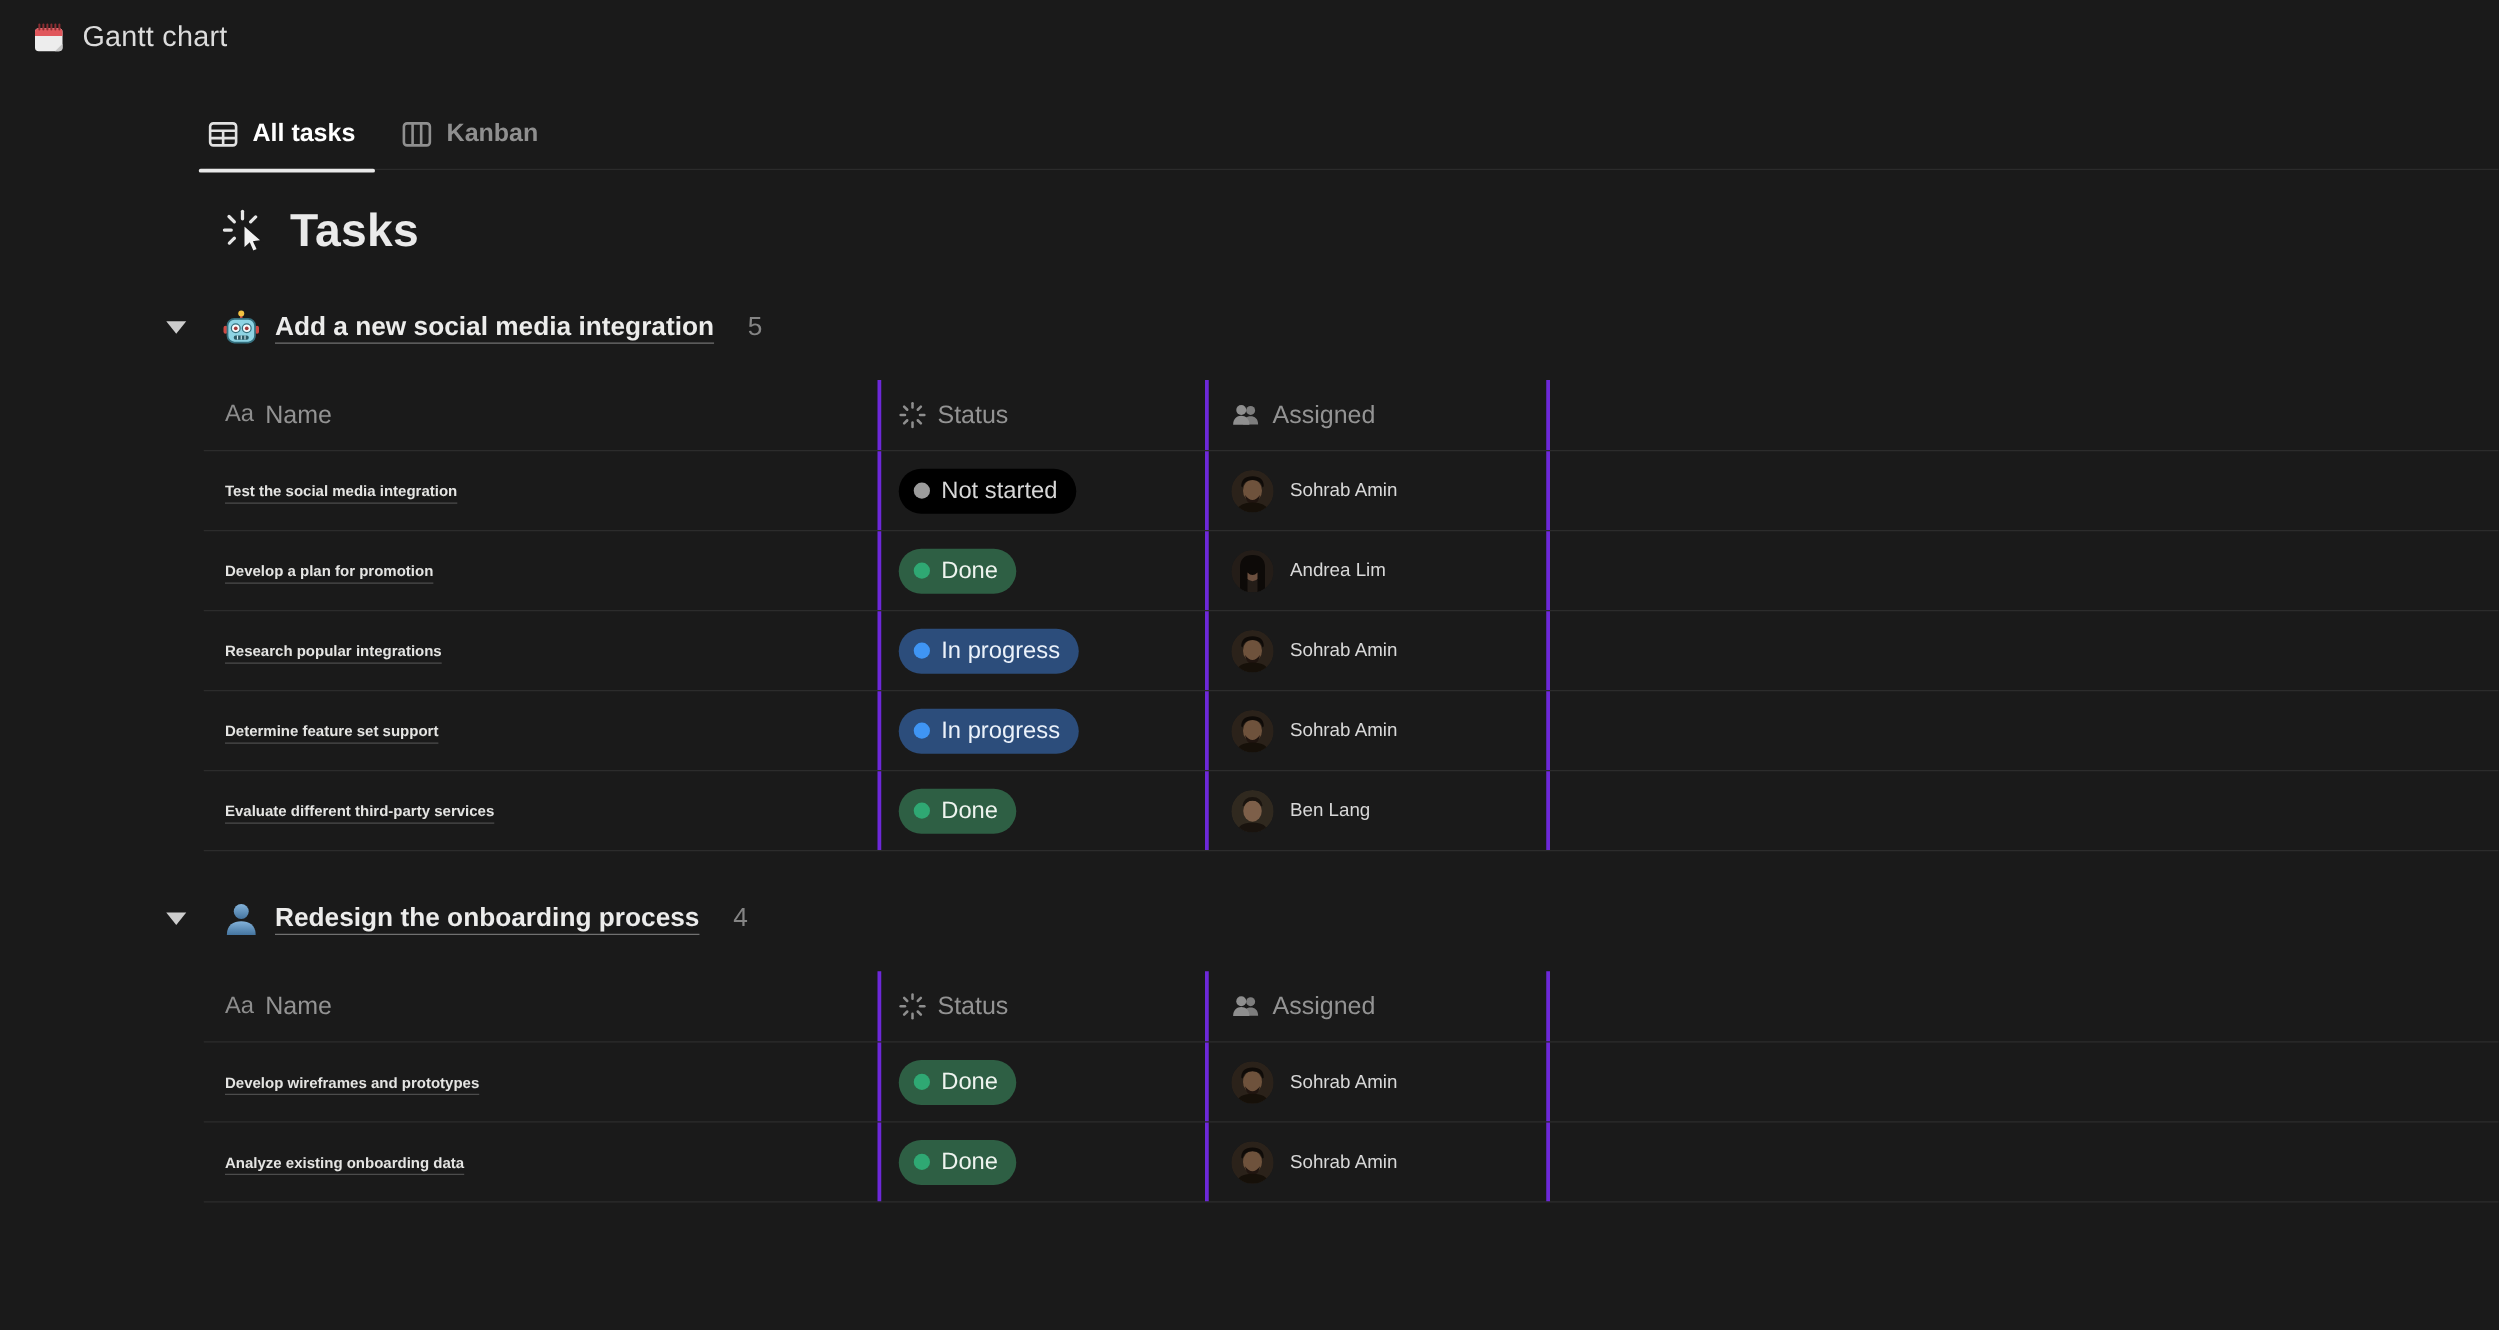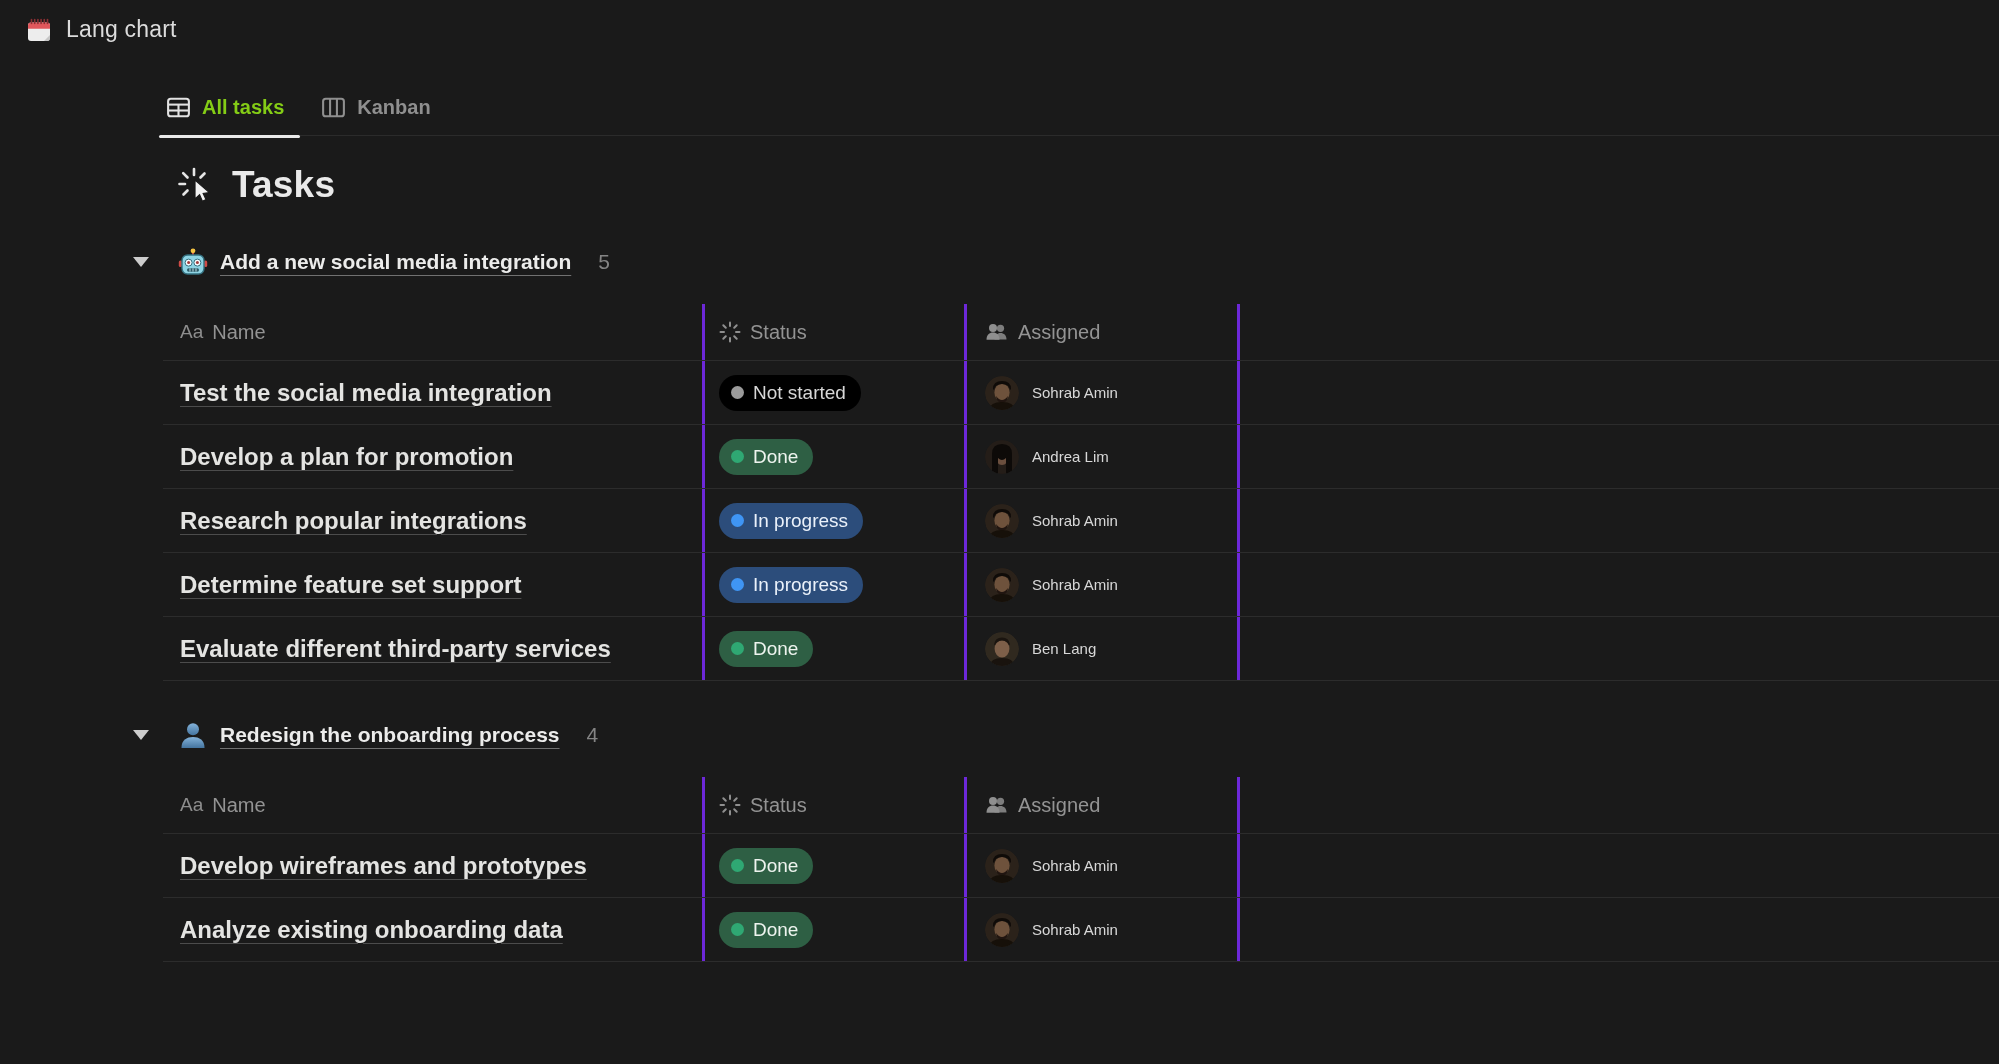--- a/index.html
+++ b/index.html
@@ -19,21 +19,21 @@
   
   .tabbar {
     margin:46px 0 0 165px;
     display:flex; gap:36px; align-items:center;
     border-bottom:1px solid #2b2b2b;
     padding-bottom:14px;
     position:relative;
   }
   .tab { display:flex; align-items:center; gap:10px; font-size:20px; font-weight:600;
          color:#8f8f8f; position:relative; cursor:default; }
-  .tab.active { color:#84cc16; }
+  .tab.active { color:#ffffff; }
   .tab.active::after {
     content:""; position:absolute; left:-6px; right:-16px; bottom:-17px;
     height:3px; background:#e9e9e9; border-radius:2px;
   }
 
   
   .heading { margin:26px 0 0 178px; display:flex; align-items:center; gap:14px; height:46px; }
   .heading .heading-text { font-size:37px; font-weight:700; color:#eaeaea; letter-spacing:.2px; }
 
   
@@ -61,21 +61,21 @@
 
   .t-row { height:64px; border-top:1px solid #2c2c2c; align-items:center; }
   .t-row.last { border-bottom:1px solid #2c2c2c; height:65px; }
   .t-row .cell { height:100%; display:flex; align-items:center; }
   .c-name, .c-status, .c-assigned { border-right:3px solid #6d28d9; }
   .c-name     { padding-left:17px; }
   .c-status   { padding-left:14px; }
   .c-assigned { padding-left:18px; gap:13px; }
 
   .task-name {
-    font-size:24px; font-weight:600; color:#e4e4e2;
+    font-size:12px; font-weight:600; color:#e4e4e2;
     text-decoration:underline; text-decoration-color:rgba(255,255,255,.22);
     text-underline-offset:5px; text-decoration-thickness:1px;
     white-space:nowrap;
   }
 
   .pill { display:inline-flex; align-items:center; gap:9px; height:36px;
           padding:0 15px 0 12px; border-radius:18px; font-size:19px; white-space:nowrap; }
   .pill .dot { width:13px; height:13px; border-radius:50%; }
   .pill-gray  { background:#000000; color:#d7d7d7; }
   .pill-gray  .dot { background:#9b9b9b; }
@@ -101,21 +101,21 @@
         <line x1="6.5" y1="3.5" x2="6.5" y2="7.5"></line>
           <line x1="9.7" y1="3.5" x2="9.7" y2="7.5"></line>
         <line x1="12.9" y1="3.5" x2="12.9" y2="7.5"></line>
           <line x1="16.1" y1="3.5" x2="16.1" y2="7.5"></line>
         <line x1="19.3" y1="3.5" x2="19.3" y2="7.5"></line>
           <line x1="22.5" y1="3.5" x2="22.5" y2="7.5"></line>
       </g>
       <path d="M25 19 v3 a3 3 0 0 1 -3 3 h-3 z" fill="#c6c6c6"></path>
     </svg>
   </span>
-  <span class="page-title">Lang chart</span>
+  <span class="page-title">Gantt chart</span>
 </div>
 
 <div class="tabbar">
   <div class="tab active">
     <span>
       <svg width="27" height="27" viewBox="0 0 26 26" fill="none" stroke="#e2e2e2" stroke-width="2">
         <rect x="3" y="4.5" width="20" height="17" rx="2.5"></rect>
         <line x1="3" y1="10.2" x2="23" y2="10.2"></line>
         <line x1="3" y1="15.9" x2="23" y2="15.9"></line>
         <line x1="13" y1="10.2" x2="13" y2="21.5"></line>

